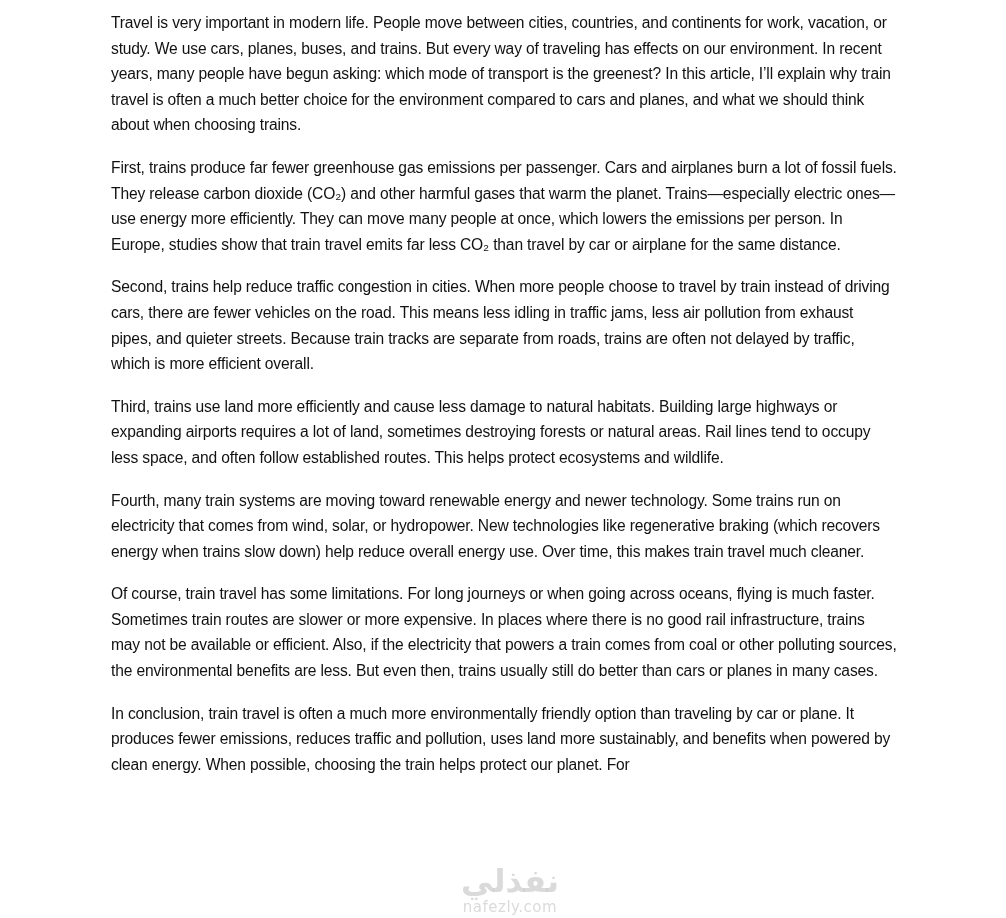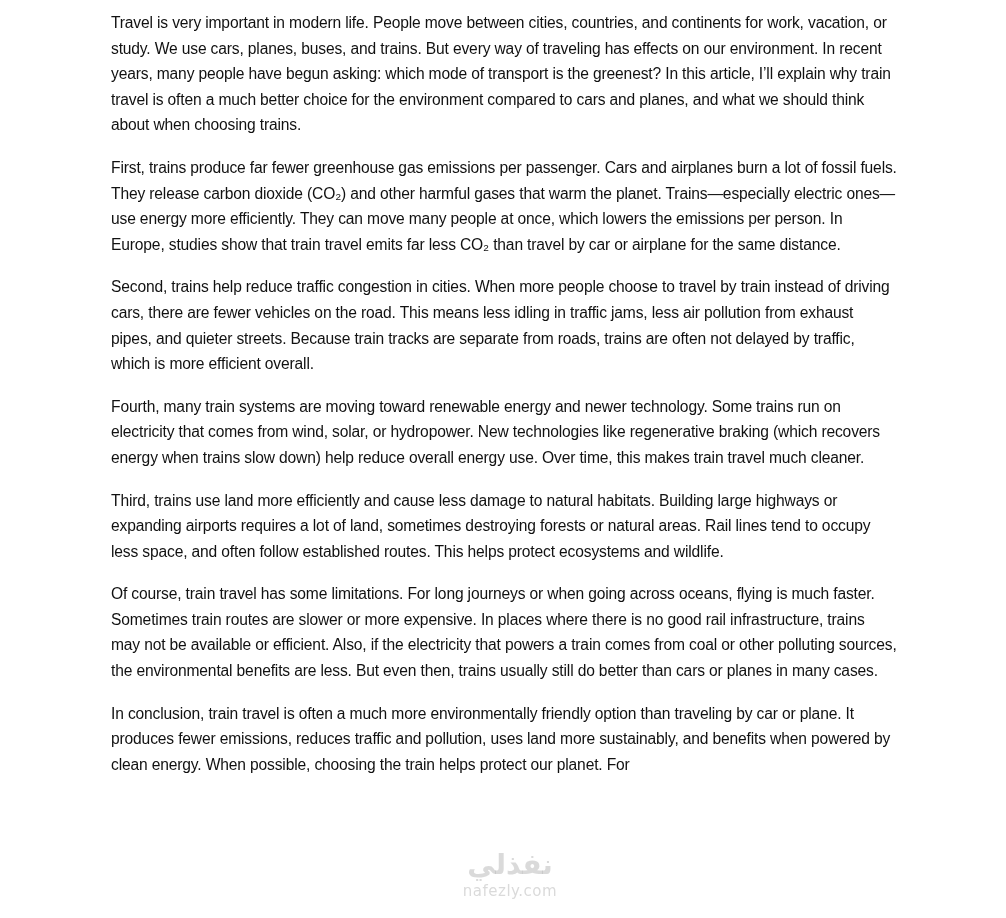--- a/index.html
+++ b/index.html
@@ -38,42 +38,43 @@
       position: absolute;
       left: 440px;
       top: 852px;
       width: 140px;
       text-align: center;
       color: rgba(150,150,150,0.35);
       pointer-events: none;
     }
     .wm-arabic {
       font-family: "DejaVu Sans", sans-serif;
-      font-size: 28px;
+      font-size: 32px;
       font-weight: bold;
       line-height: 26px;
       direction: rtl;
+      margin-top: 16px;
     }
     .wm-latin {
       font-family: "DejaVu Sans", sans-serif;
       font-size: 15px;
       line-height: 18px;
       letter-spacing: 0.5px;
       margin-top: 4px;
     }
   </style>
 </head>
 <body>
 
 <div class="doc">
   <p class="para">Travel is very important in modern life. People move between cities, countries, and continents for work, vacation, or study. We use cars, planes, buses, and trains. But every way of traveling has effects on our environment. In recent years, many people have begun asking: which mode of transport is the greenest? In this article, I’ll explain why train travel is often a much better choice for the environment compared to cars and planes, and what we should think about when choosing trains.</p>
   <p class="para">First, trains produce far fewer greenhouse gas emissions per passenger. Cars and airplanes burn a lot of fossil fuels. They release carbon dioxide (CO₂) and other harmful gases that warm the planet. Trains—especially electric ones—use energy more efficiently. They can move many people at once, which lowers the emissions per person. In Europe, studies show that train travel emits far less CO₂ than travel by car or airplane for the same distance.</p>
   <p class="para">Second, trains help reduce traffic congestion in cities. When more people choose to travel by train instead of driving cars, there are fewer vehicles on the road. This means less idling in traffic jams, less air pollution from exhaust pipes, and quieter streets. Because train tracks are separate from roads, trains are often not delayed by traffic, which is more efficient overall.</p>
+  <p class="para">Third, trains use land more efficiently and cause less damage to natural habitats. Building large highways or expanding airports requires a lot of land, sometimes destroying forests or natural areas. Rail lines tend to occupy less space, and often follow established routes. This helps protect ecosystems and wildlife.</p>
   <p class="para">Fourth, many train systems are moving toward renewable energy and newer technology. Some trains run on electricity that comes from wind, solar, or hydropower. New technologies like regenerative braking (which recovers energy when trains slow down) help reduce overall energy use. Over time, this makes train travel much cleaner.</p>
-  <p class="para">Third, trains use land more efficiently and cause less damage to natural habitats. Building large highways or expanding airports requires a lot of land, sometimes destroying forests or natural areas. Rail lines tend to occupy less space, and often follow established routes. This helps protect ecosystems and wildlife.</p>
   <p class="para">Of course, train travel has some limitations. For long journeys or when going across oceans, flying is much faster. Sometimes train routes are slower or more expensive. In places where there is no good rail infrastructure, trains may not be available or efficient. Also, if the electricity that powers a train comes from coal or other polluting sources, the environmental benefits are less. But even then, trains usually still do better than cars or planes in many cases.</p>
   <p class="para">In conclusion, train travel is often a much more environmentally friendly option than traveling by car or plane. It produces fewer emissions, reduces traffic and pollution, uses land more sustainably, and benefits when powered by clean energy. When possible, choosing the train helps protect our planet. For</p>
 </div>
 
 <div class="watermark">
   <div class="wm-arabic">نفذلي</div>
   <div class="wm-latin">nafezly.com</div>
 </div>
 
 </body></html>

